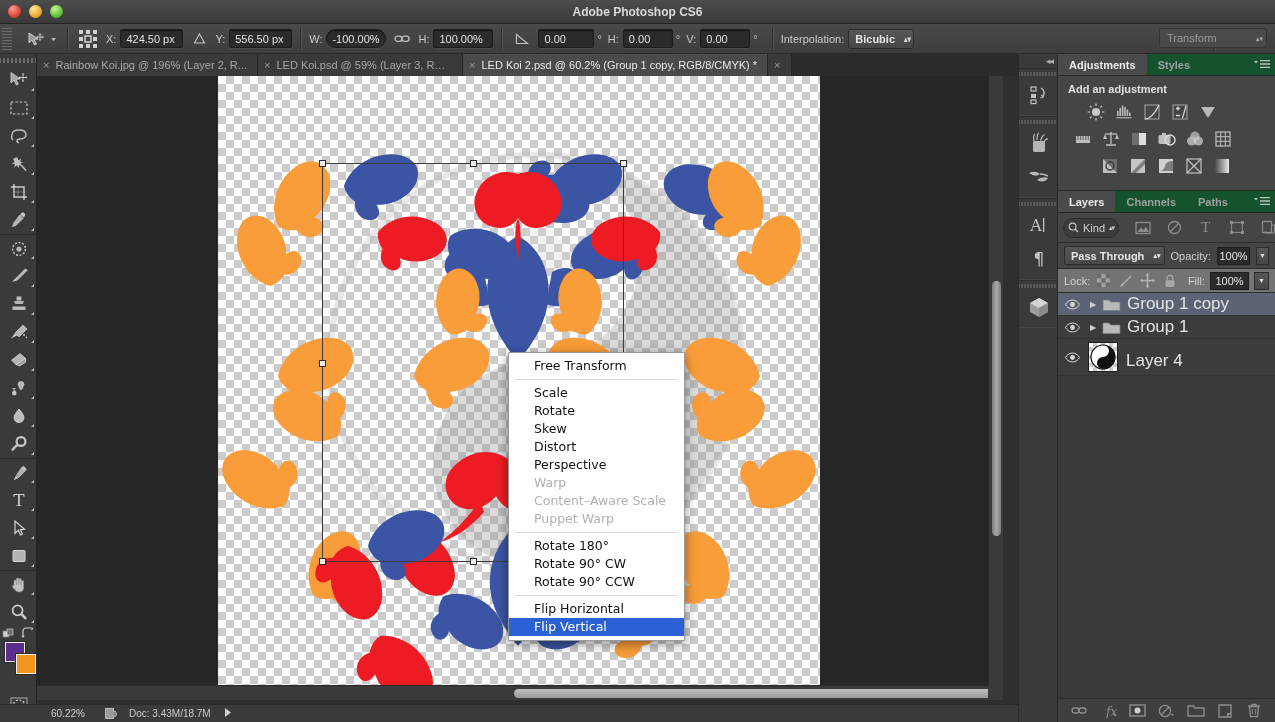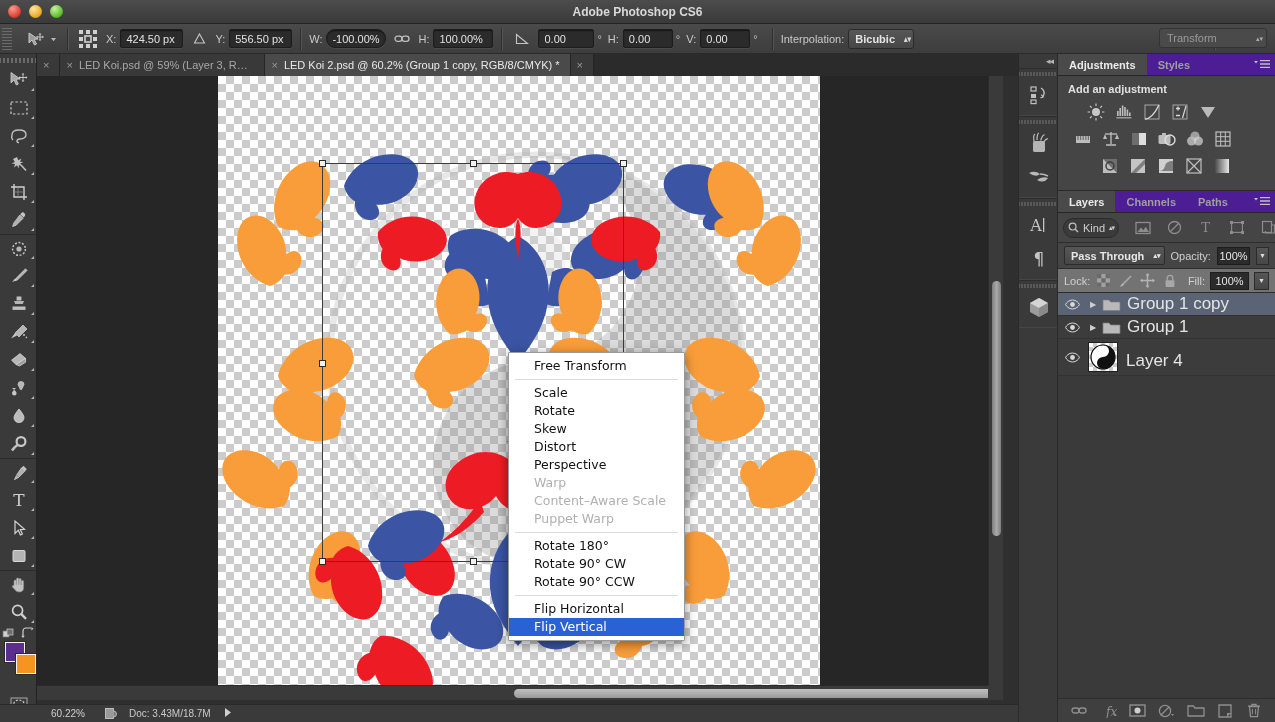--- a/index.html
+++ b/index.html
@@ -154,21 +154,21 @@
   .rail-top{ height:14px; position:relative; background:#3a3a3a;}
   .rail-collapse{ position:absolute; right:4px; top:2px; font-size:9px; color:#b5b5b5; letter-spacing:-1px;}
   .rail-grp{ border-top:1px solid #2d2d2d; border-bottom:1px solid #454545; padding-bottom:3px;}
   .rail-grip{ height:9px; background:repeating-linear-gradient(to right,#757575 0 1px, transparent 1px 3px);
     background-size:3px 4px; background-position:center; background-repeat:repeat-x; }
   .rail-btn{ width:40px; height:34px; display:flex; align-items:center; justify-content:center; cursor:default;}
 
   
   .panels{ position:absolute; left:1058px; top:54px; width:217px; height:668px; background:#3a3a3a;}
   .panel-hdr{
-    height:22px; background:#4c1d95; display:flex; align-items:stretch; position:relative;
+    height:22px; background:#14532d; display:flex; align-items:stretch; position:relative;
     border-bottom:1px solid #262626;
   }
   .ptab{ padding:0 11px; font-size:11px; font-weight:bold; color:#9f9f9f; line-height:22px; cursor:default;}
   .ptab.active{ background:#4a4a4a; color:#eaeaea;}
   .pmenu{ position:absolute; right:5px; top:5px; width:16px;height:12px;}
   .adjbody{ background:#454545; padding:5px 8px 8px 8px; border-bottom:1px solid #2a2a2a;}
   .adj-title{ font-size:11px; font-weight:bold; color:#e0e0e0; margin:2px 0 6px 2px;}
   .adj-row{ display:flex; gap:4px; margin-bottom:5px;}
   .adj-ico{ width:24px;height:22px; display:flex; align-items:center; justify-content:center; cursor:default;}
 
@@ -342,20 +342,21 @@
         <path d="M2.5 9.5 L6.8 14 L15.5 3.5" fill="none" stroke="#d3d3d3" stroke-width="2.1"></path>
       </svg>
     </div>
 
     <div class="essentials">Transform</div>
   </div>
 
   <div class="tabbar">
     <div class="tab" style="max-width:235px;">
       <span class="x">×</span>
+      <span style="overflow:hidden;text-overflow:ellipsis;">Rainbow Koi.jpg @ 196% (Layer 2, R...</span>
     </div>
     <div class="tab" style="max-width:205px;">
       <span class="x">×</span>
       <span style="overflow:hidden;text-overflow:ellipsis;">LED Koi.psd @ 59% (Layer 3, RGB...</span>
     </div>
     <div class="tab active" style="max-width:320px;">
       <span class="x">×</span>
       <span style="overflow:hidden;text-overflow:ellipsis;">LED Koi 2.psd @ 60.2% (Group 1 copy, RGB/8/CMYK) *</span>
     </div>
     <div class="tab" style="max-width:200px;">

